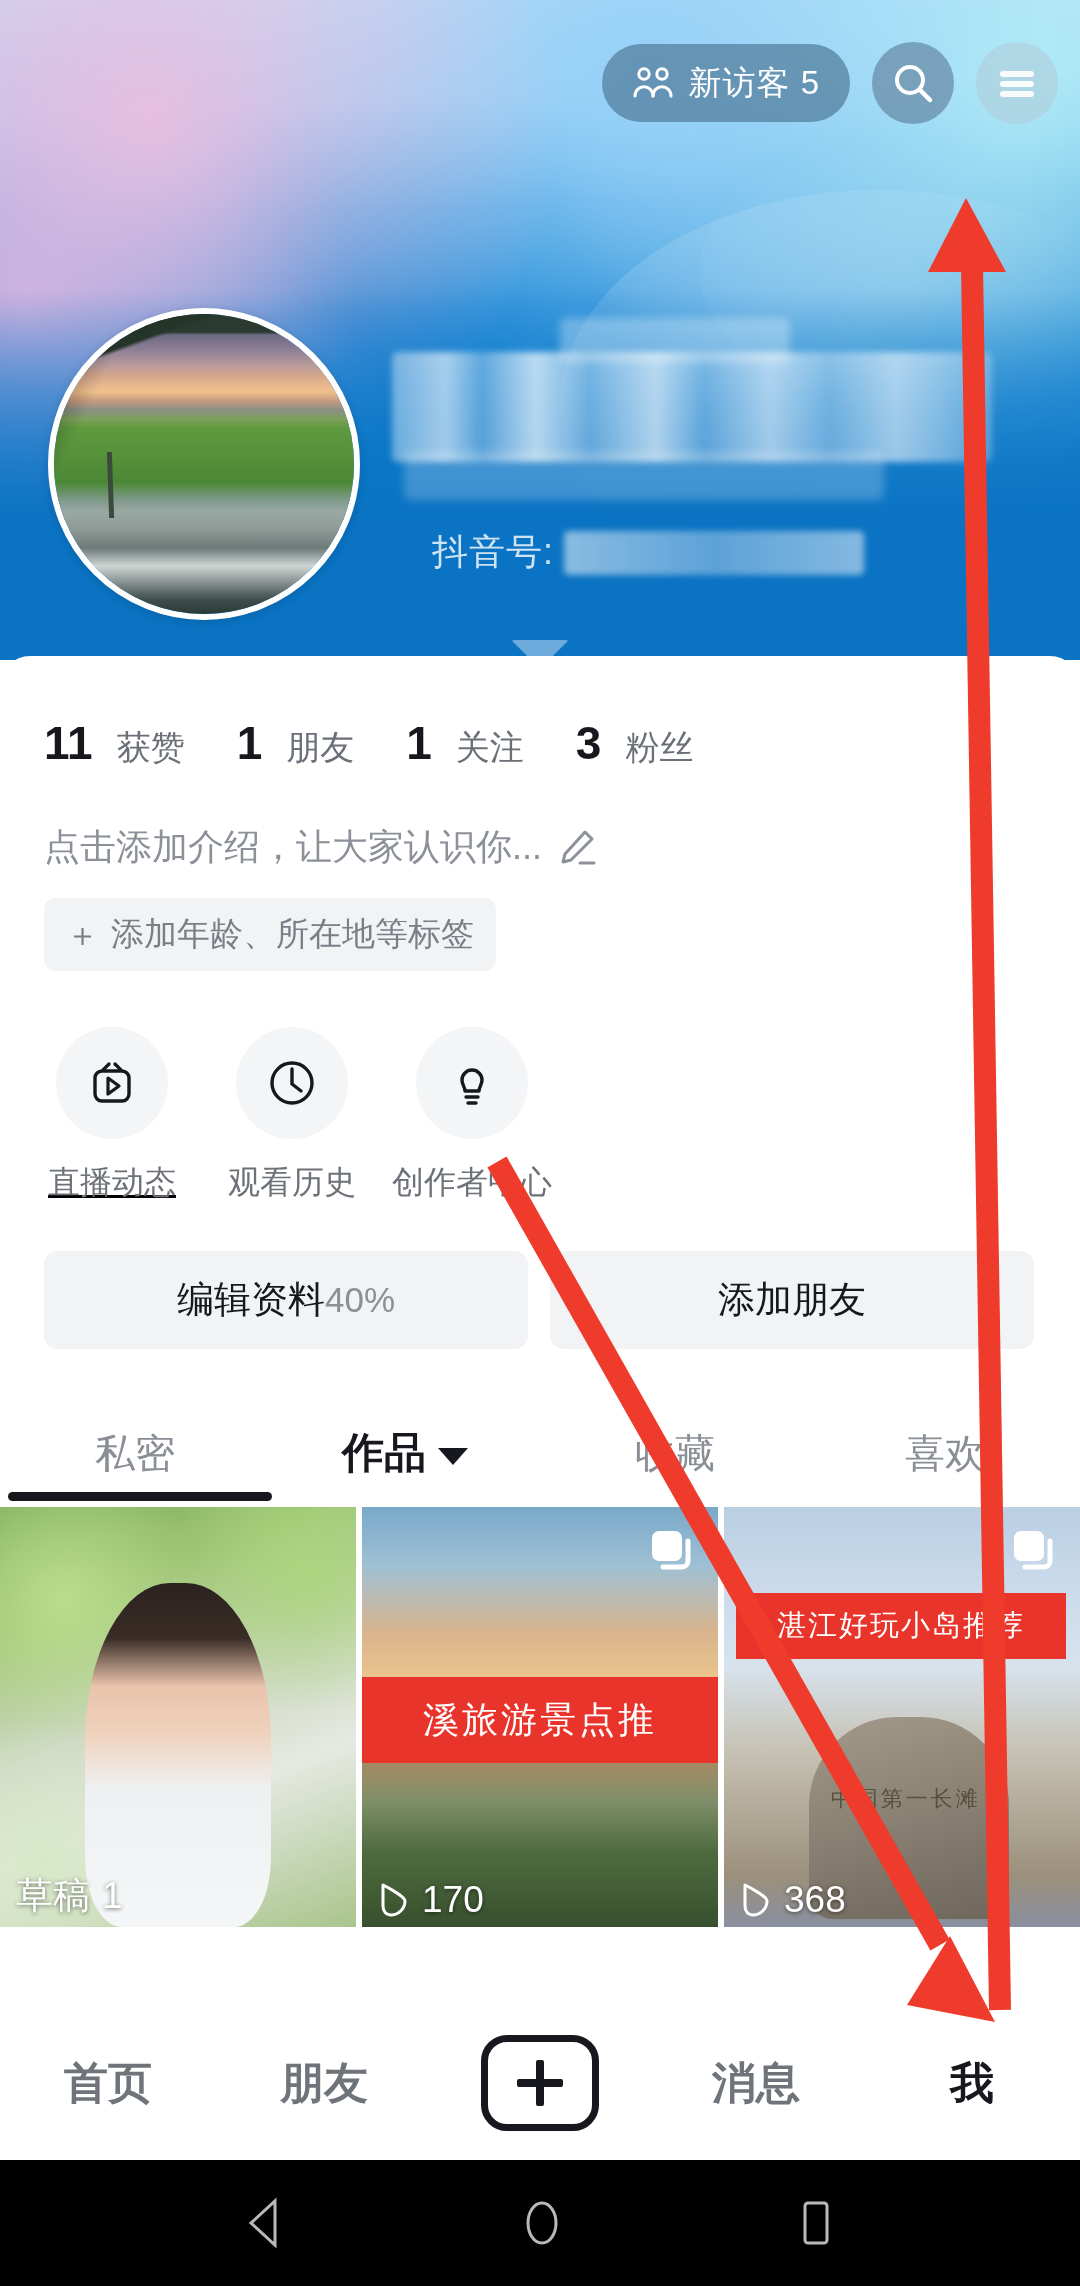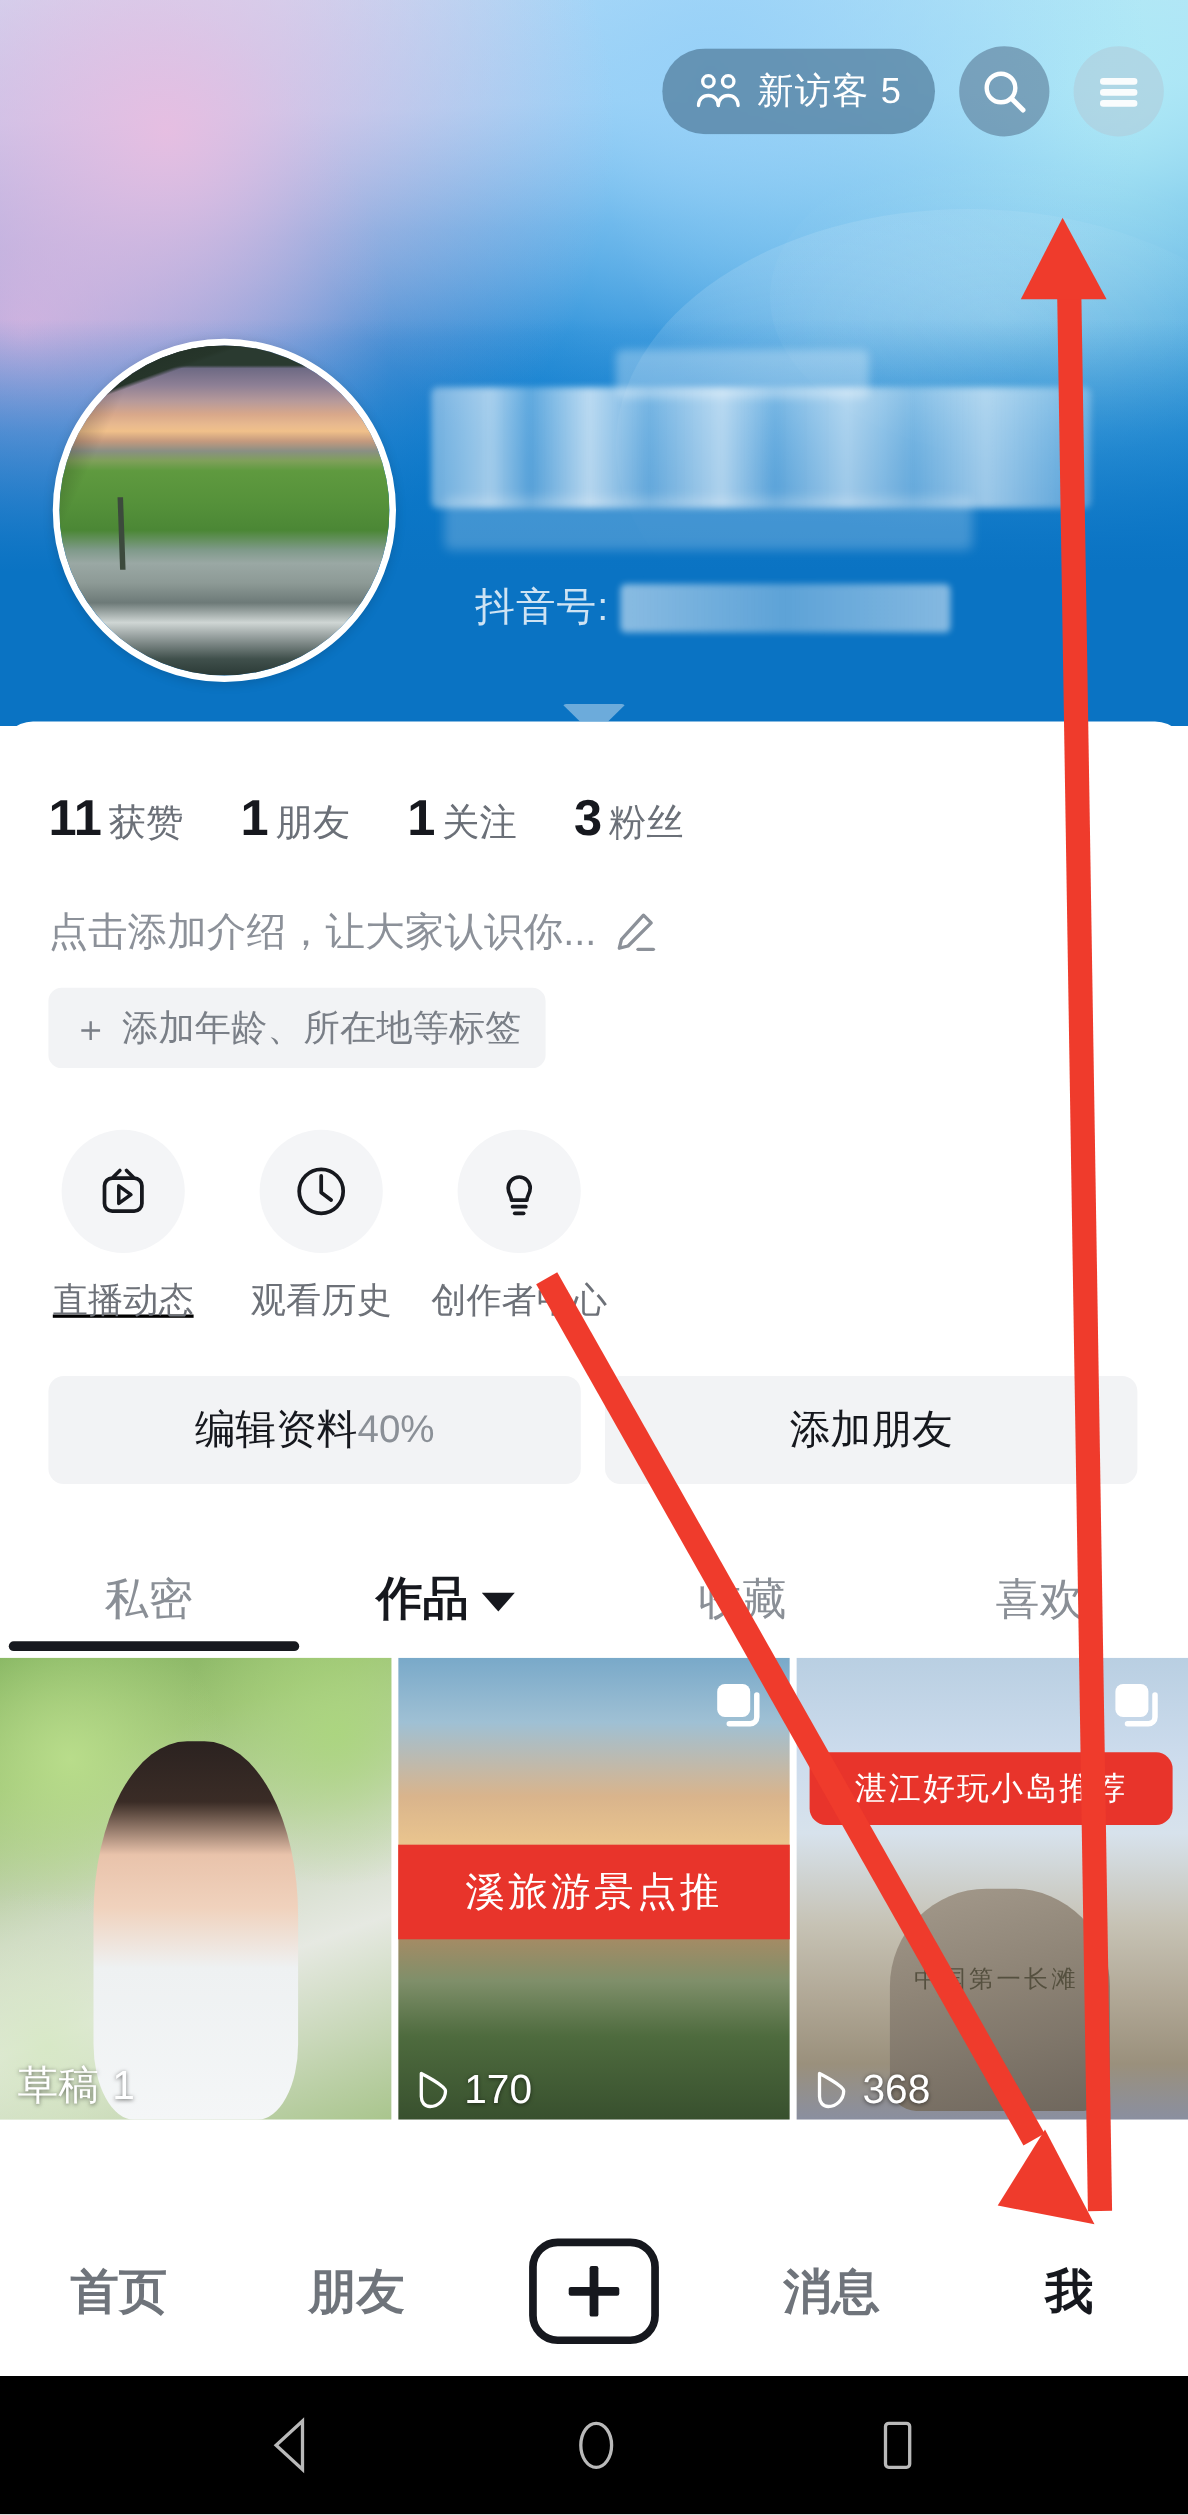--- a/index.html
+++ b/index.html
@@ -92,21 +92,21 @@
   #collapse-handle{position:absolute;left:50%;transform:translateX(-50%);top:640px;
      width:58px;height:16px;background:rgba(255,255,255,.40);
      clip-path:polygon(0 0,100% 0,72% 100%,28% 100%);border-radius:4px;}
 
   
   #card{position:absolute;left:0;top:656px;width:1080px;height:1350px;background:#fff;
      border-top-left-radius:30px;border-top-right-radius:30px;z-index:10;}
 
   
   #stats{display:flex;align-items:baseline;padding:60px 0 0 44px;gap:52px;}
-  .stat{display:flex;align-items:baseline;gap:6px;}
+  .stat{display:flex;align-items:baseline;gap:24px;}
   .stat-num{font-size:46px;font-weight:bold;color:#16181e;}
   .stat-label{font-size:34px;color:#6b7078;}
 
   
   #bio-row{display:flex;align-items:center;gap:14px;padding:52px 0 0 44px;}
   #bio-text{font-size:36px;color:#8c9199;}
   #pencil-icon{width:42px;height:42px;}
   #tag-chip{display:inline-flex;align-items:center;gap:12px;margin:26px 0 0 44px;
      background:#f2f3f5;border-radius:12px;padding:14px 22px;}
   #tag-chip .plus{font-size:33px;color:#7a7f87;line-height:1;}
@@ -157,21 +157,21 @@
       background:linear-gradient(180deg,#2b2220 0%,#3a2c26 16%,#e9c3ab 30%,#f0d2bd 44%,#eef1f2 60%,#f4f6f7 100%);}
   
   .t2{background:linear-gradient(180deg,#79a9c9 0%,#9fc0d4 14%,#d9b48c 30%,#e9c48e 40%,
       #cda372 50%,#b08a63 58%,#7f8f6a 70%,#4e6b3e 82%,#38502e 100%);}
   .t2 .banner{position:absolute;left:-4px;top:170px;width:364px;height:86px;background:#e8342b;
       display:flex;align-items:center;justify-content:center;color:#fff;font-size:36px;letter-spacing:3px;
       font-family:"DejaVu Sans",sans-serif;}
   
   .t3{background:linear-gradient(180deg,#b9cfe2 0%,#cddced 22%,#d7e2ec 38%,#c6c2b4 58%,#b0a795 74%,#9a907c 88%,#8a8fa0 100%);}
   .t3 .banner{position:absolute;left:12px;top:86px;width:330px;height:66px;background:#e8342b;
-      display:flex;align-items:center;justify-content:center;color:#fff;font-size:29px;letter-spacing:2px;border-radius:15px;}
+      display:flex;align-items:center;justify-content:center;color:#fff;font-size:29px;letter-spacing:2px;}
   .t3 .rock{position:absolute;left:24%;top:50%;width:56%;height:48%;border-radius:44% 44% 12% 12%;
       background:linear-gradient(165deg,#a49a8c 0%,#8e8476 42%,#6e665c 100%);}
   .t3 .rock-txt{position:absolute;left:30%;top:66%;color:#55503f;font-size:22px;letter-spacing:3px;}
 
   
   #bottomnav{position:absolute;left:0;bottom:126px;width:1080px;height:154px;background:#fff;
      display:flex;align-items:center;z-index:25;}
   .nav-item{flex:1;display:flex;align-items:center;justify-content:center;}
   .nav-label{font-size:44px;color:#6f747b;font-weight:bold;}
   .nav-item.active .nav-label{color:#16181e;}

